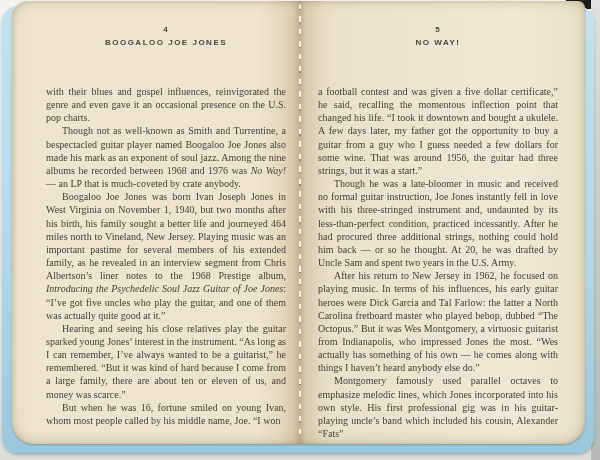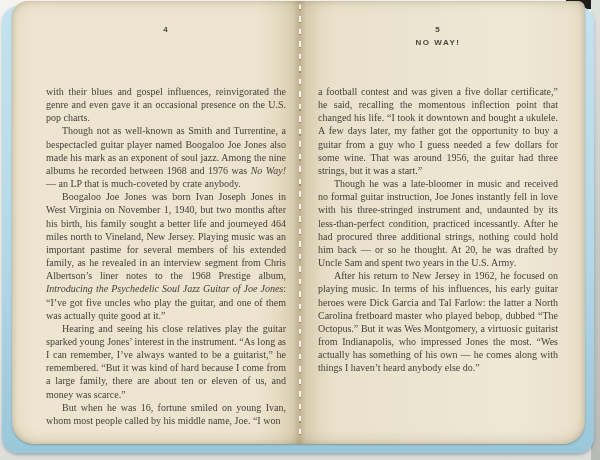--- a/index.html
+++ b/index.html
@@ -82,38 +82,40 @@
   <div class="bg-dark-corner"></div>
   <div class="bg-right-strip"></div>
 
   <div class="cover"></div>
 
   <div class="spread">
 
     <div class="page left">
       <div class="page-head">
         <div class="page-number">4</div>
+        <div class="page-title">BOOGALOO JOE JONES</div>
       </div>
       <div class="page-body">
           <p><span>with their blues and gospel influences, reinvigorated the genre and even gave it an occasional presence on the U.S. pop charts.</span></p>
           <p class="indent"><span>Though not as well-known as Smith and Turrentine, a bespectacled guitar player named Boogaloo Joe Jones also made his mark as an exponent of soul jazz. Among the nine albums he recorded between 1968 and 1976 was </span><span class="em">No Way!</span><span> — an LP that is much-coveted by crate anybody.</span></p>
           <p class="indent"><span>Boogaloo Joe Jones was born Ivan Joseph Jones in West Virginia on November 1, 1940, but two months after his birth, his family sought a better life and journeyed 464 miles north to Vineland, New Jersey. Playing music was an important pastime for several members of his extended family, as he revealed in an interview segment from Chris Albertson’s liner notes to the 1968 Prestige album, </span><span class="em">Introducing the Psychedelic Soul Jazz Guitar of Joe Jones</span><span>: “I’ve got five uncles who play the guitar, and one of them was actually quite good at it.”</span></p>
           <p class="indent"><span>Hearing and seeing his close relatives play the guitar sparked young Jones’ interest in the instrument. “As long as I can remember, I’ve always wanted to be a guitarist,” he remembered. “But it was kind of hard because I come from a large family, there are about ten or eleven of us, and money was scarce.”</span></p>
           <p class="indent"><span>But when he was 16, fortune smiled on young Ivan, whom most people called by his middle name, Joe. “I won</span></p>
         </div>
     </div>
 
     <div class="page right">
       <div class="page-head">
         <div class="page-number">5</div>
         <div class="page-title">NO WAY!</div>
       </div>
       <div class="page-body">
           <p><span>a football contest and was given a five dollar certificate,” he said, recalling the momentous inflection point that changed his life. “I took it downtown and bought a ukulele. A few days later, my father got the opportunity to buy a guitar from a guy who I guess needed a few dollars for some wine. That was around 1956, the guitar had three strings, but it was a start.”</span></p>
           <p class="indent"><span>Though he was a late-bloomer in music and received no formal guitar instruction, Joe Jones instantly fell in love with his three-stringed instrument and, undaunted by its less-than-perfect condition, practiced incessantly. After he had procured three additional strings, nothing could hold him back — or so he thought. At 20, he was drafted by Uncle Sam and spent two years in the U.S. Army.</span></p>
           <p class="indent"><span>After his return to New Jersey in 1962, he focused on playing music. In terms of his influences, his early guitar heroes were Dick Garcia and Tal Farlow: the latter a North Carolina fretboard master who played bebop, dubbed “The Octopus.” But it was Wes Montgomery, a virtuosic guitarist from Indianapolis, who impressed Jones the most. “Wes actually has something of his own — he comes along with things I haven’t heard anybody else do.”</span></p>
+          <p class="indent"><span>Montgomery famously used parallel octaves to emphasize melodic lines, which Jones incorporated into his own style. His first professional gig was in his guitar-playing uncle’s band which included his cousin, Alexander “Fats”</span></p>
         </div>
     </div>
 
     <div class="seam"></div>
     <div class="stitches"></div>
   </div>
 </div>
 
 </body></html>

